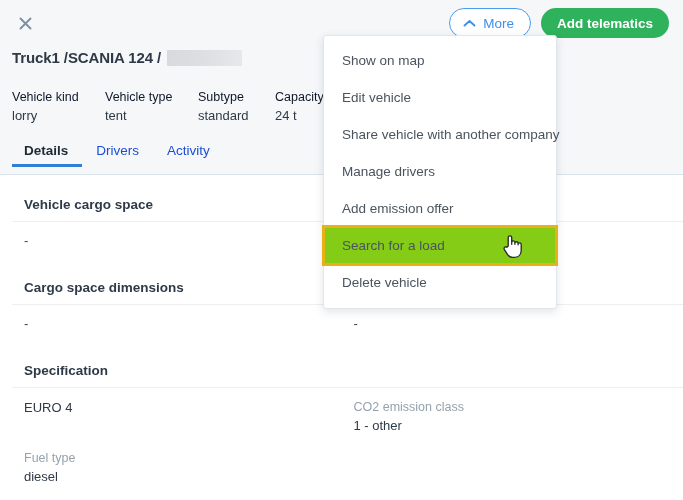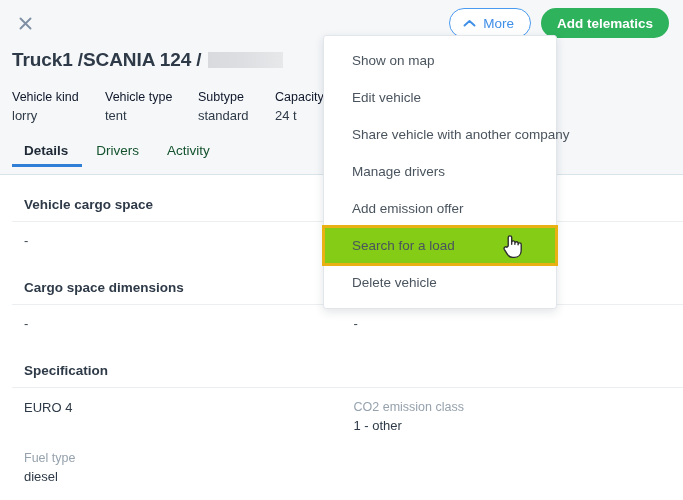--- a/index.html
+++ b/index.html
@@ -81,21 +81,21 @@
 
   .title-row {
     position: absolute;
     left: 12px;
     top: 49px;
     display: flex;
     align-items: center;
     gap: 0;
   }
   .title-text {
-    font-size: 19px;
+    font-size: 15px;
     font-weight: bold;
     color: #2e3a47;
     letter-spacing: -0.1px;
     white-space: nowrap;
   }
   .redacted-block {
     display: inline-block;
     width: 75px;
     height: 16px;
     margin-left: 6px;
@@ -131,21 +131,21 @@
     position: absolute;
     left: 12px;
     bottom: 8px;
     display: flex;
     align-items: flex-end;
     gap: 0;
   }
   .tab {
     padding: 0 14px 8px 14px;
     font-size: 13.5px;
-    color: #14532d;
+    color: #1d4ed8;
     cursor: pointer;
     white-space: nowrap;
     position: relative;
   }
   .tab:first-child { padding-left: 12px; }
   .tab.active {
     color: #1f2a36;
     font-weight: bold;
   }
   .tab.active::after {
@@ -211,21 +211,21 @@
     border: 1px solid #e2e6ea;
     border-radius: 3px;
     box-shadow: 0 3px 10px rgba(30,45,60,0.13);
     padding: 6px 0 7px 0;
     z-index: 50;
   }
   .menu-item {
     height: 37px;
     display: flex;
     align-items: center;
-    padding: 0 28px;
+    padding: 0 18px;
     font-size: 13.5px;
     color: #4a545e;
     cursor: pointer;
     white-space: nowrap;
     position: relative;
   }
   .menu-item.highlighted {
     background: #84cc16;
     outline: 3px solid #e9b114;
     outline-offset: -1px;

